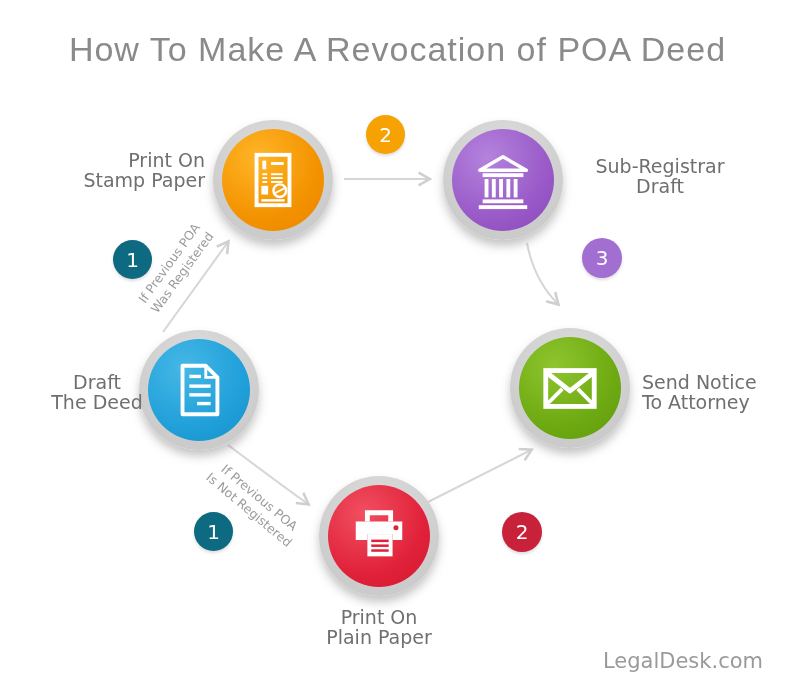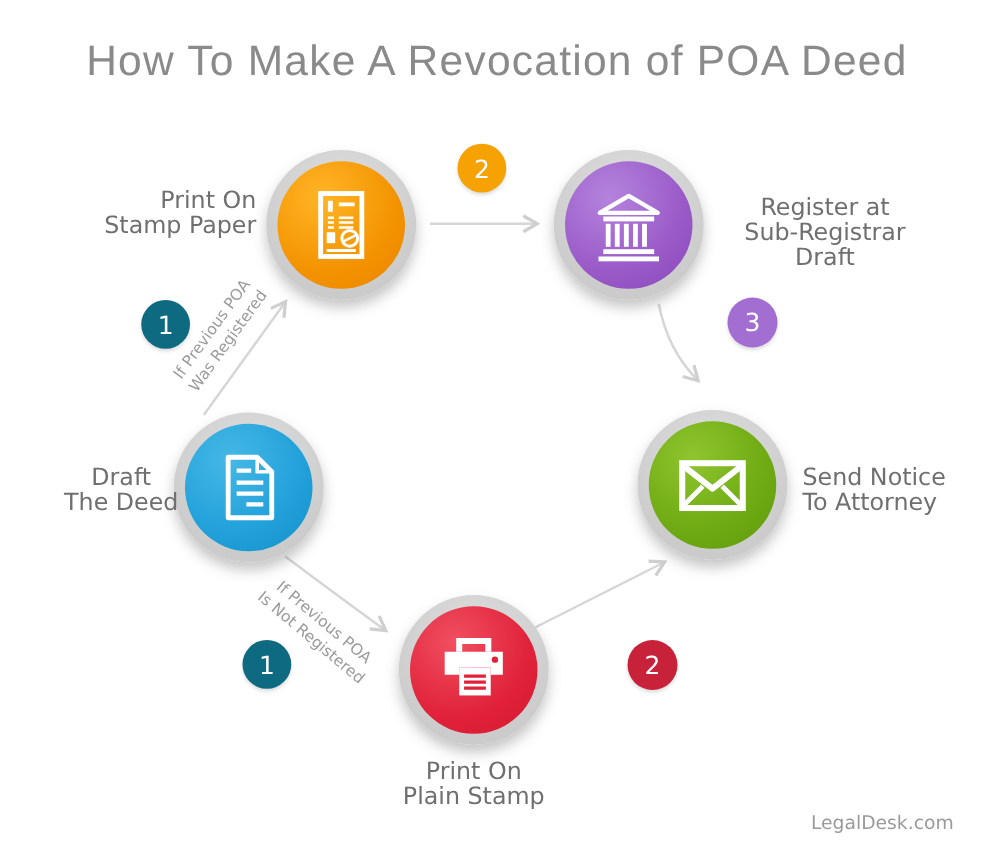--- a/index.html
+++ b/index.html
@@ -62,21 +62,21 @@
     position:absolute; color:#9b9b9b; font-size:12.5px; line-height:16px;
     text-align:center; white-space:nowrap; transform-origin:center;
   }
   .branch-registered     { left:176px; top:268px; transform:translate(-50%,-50%) rotate(-54deg); }
   .branch-not-registered { left:254px; top:504px; transform:translate(-50%,-50%) rotate(40deg); }
 
   .arrows { position:absolute; left:0; top:0; }
 
   .brand {
     position:absolute; right:32px; top:649px;
-    color:#9a9a9a; font-size:15px;
+    color:#9a9a9a; font-size:21px;
   }
 </style>
 </head>
 <body>
 
 <div class="canvas">
 
   <div class="title">How To Make A Revocation of POA Deed</div>
 
   <svg class="arrows" width="795" height="690">
@@ -169,34 +169,33 @@
         <path d="M55 48 L40 33" fill="none" stroke="#fff" stroke-width="4"></path>
       </svg>
     </div>
   </div>
 
   <div class="step-label label-stamp">
     <div>Print On</div>
     <div>Stamp Paper</div>
   </div>
   <div class="step-label label-register">
-    <div>Register at</div>
     <div>Sub-Registrar Draft</div>
   </div>
   <div class="step-label label-notice">
     <div>Send Notice</div>
     <div>To Attorney</div>
   </div>
   <div class="step-label label-draft">
     <div>Draft</div>
     <div>The Deed</div>
   </div>
   <div class="step-label label-plain">
     <div>Print On</div>
-    <div>Plain Stamp</div>
+    <div>Plain Paper</div>
   </div>
 
   <div class="badge badge-teal-a">1</div>
   <div class="badge badge-orange">2</div>
   <div class="badge badge-purple">3</div>
   <div class="badge badge-teal-b">1</div>
   <div class="badge badge-red">2</div>
 
   <div class="branch-label branch-registered">
     <div>If Previous POA</div>

